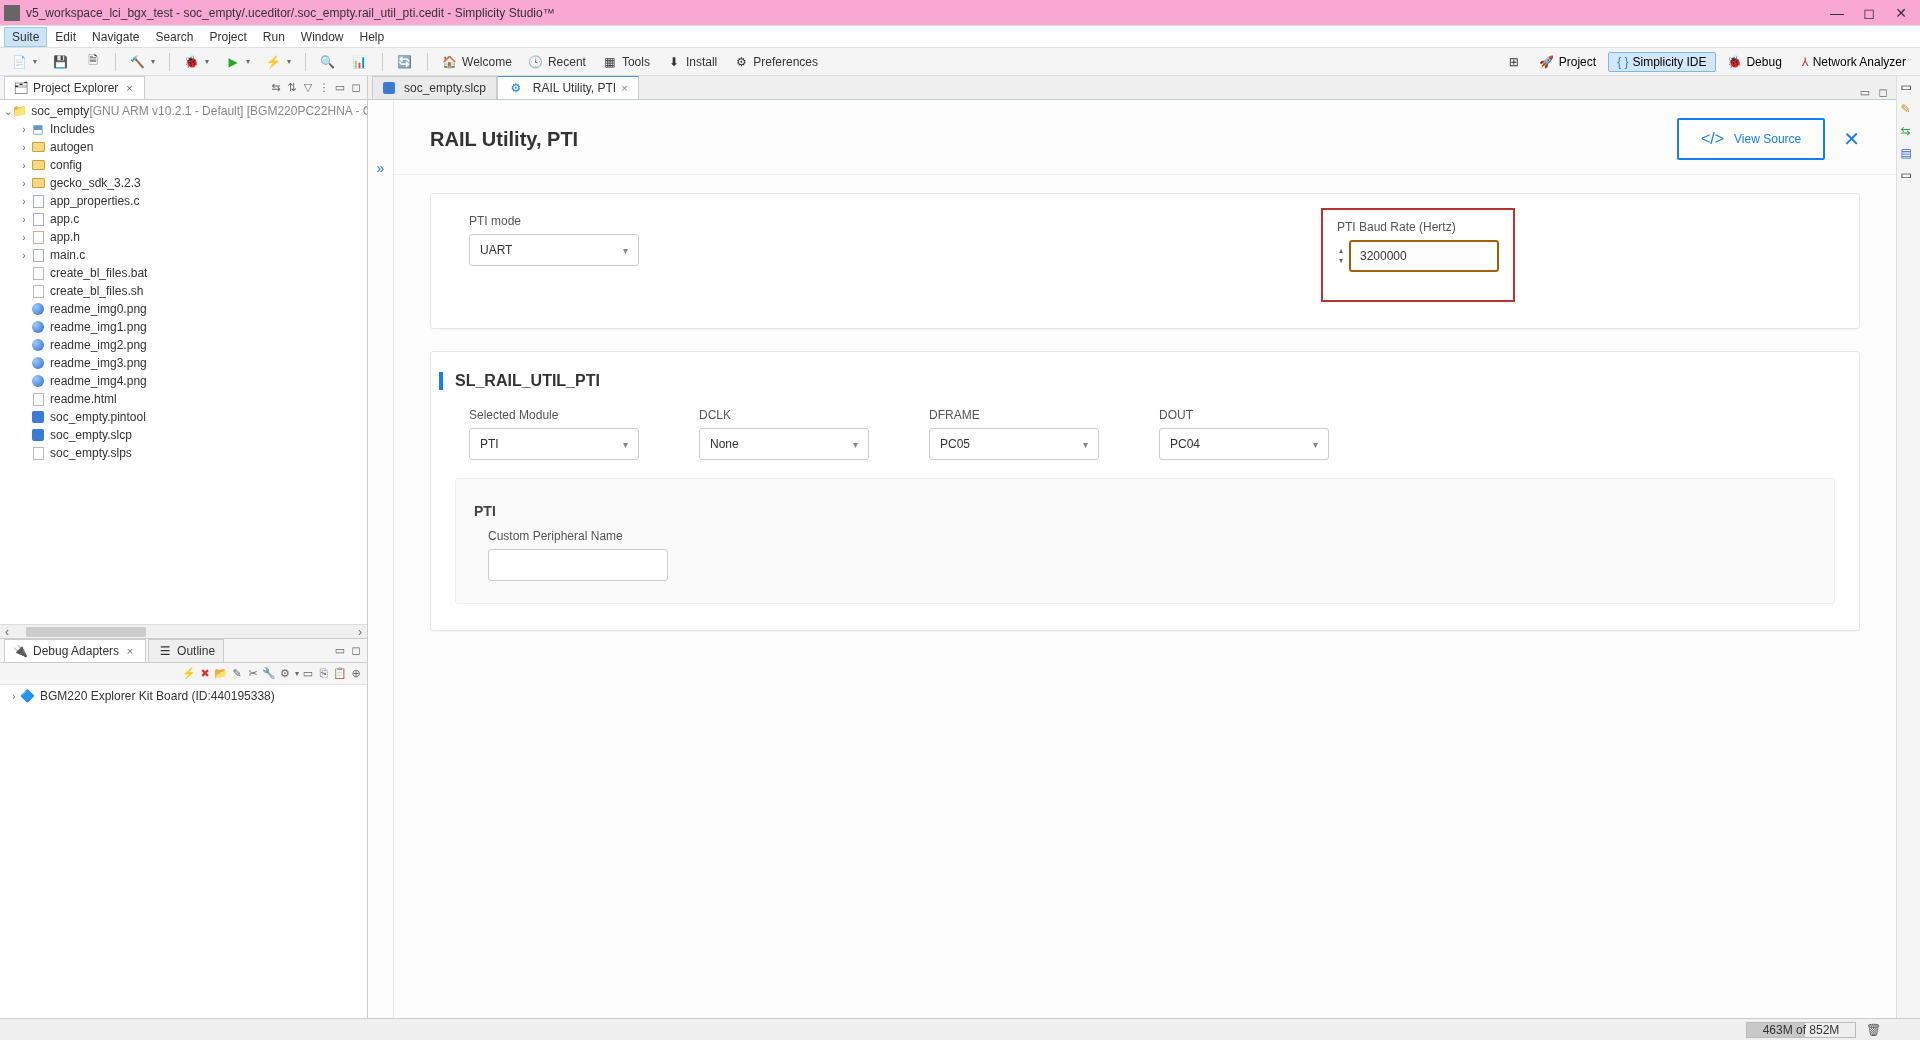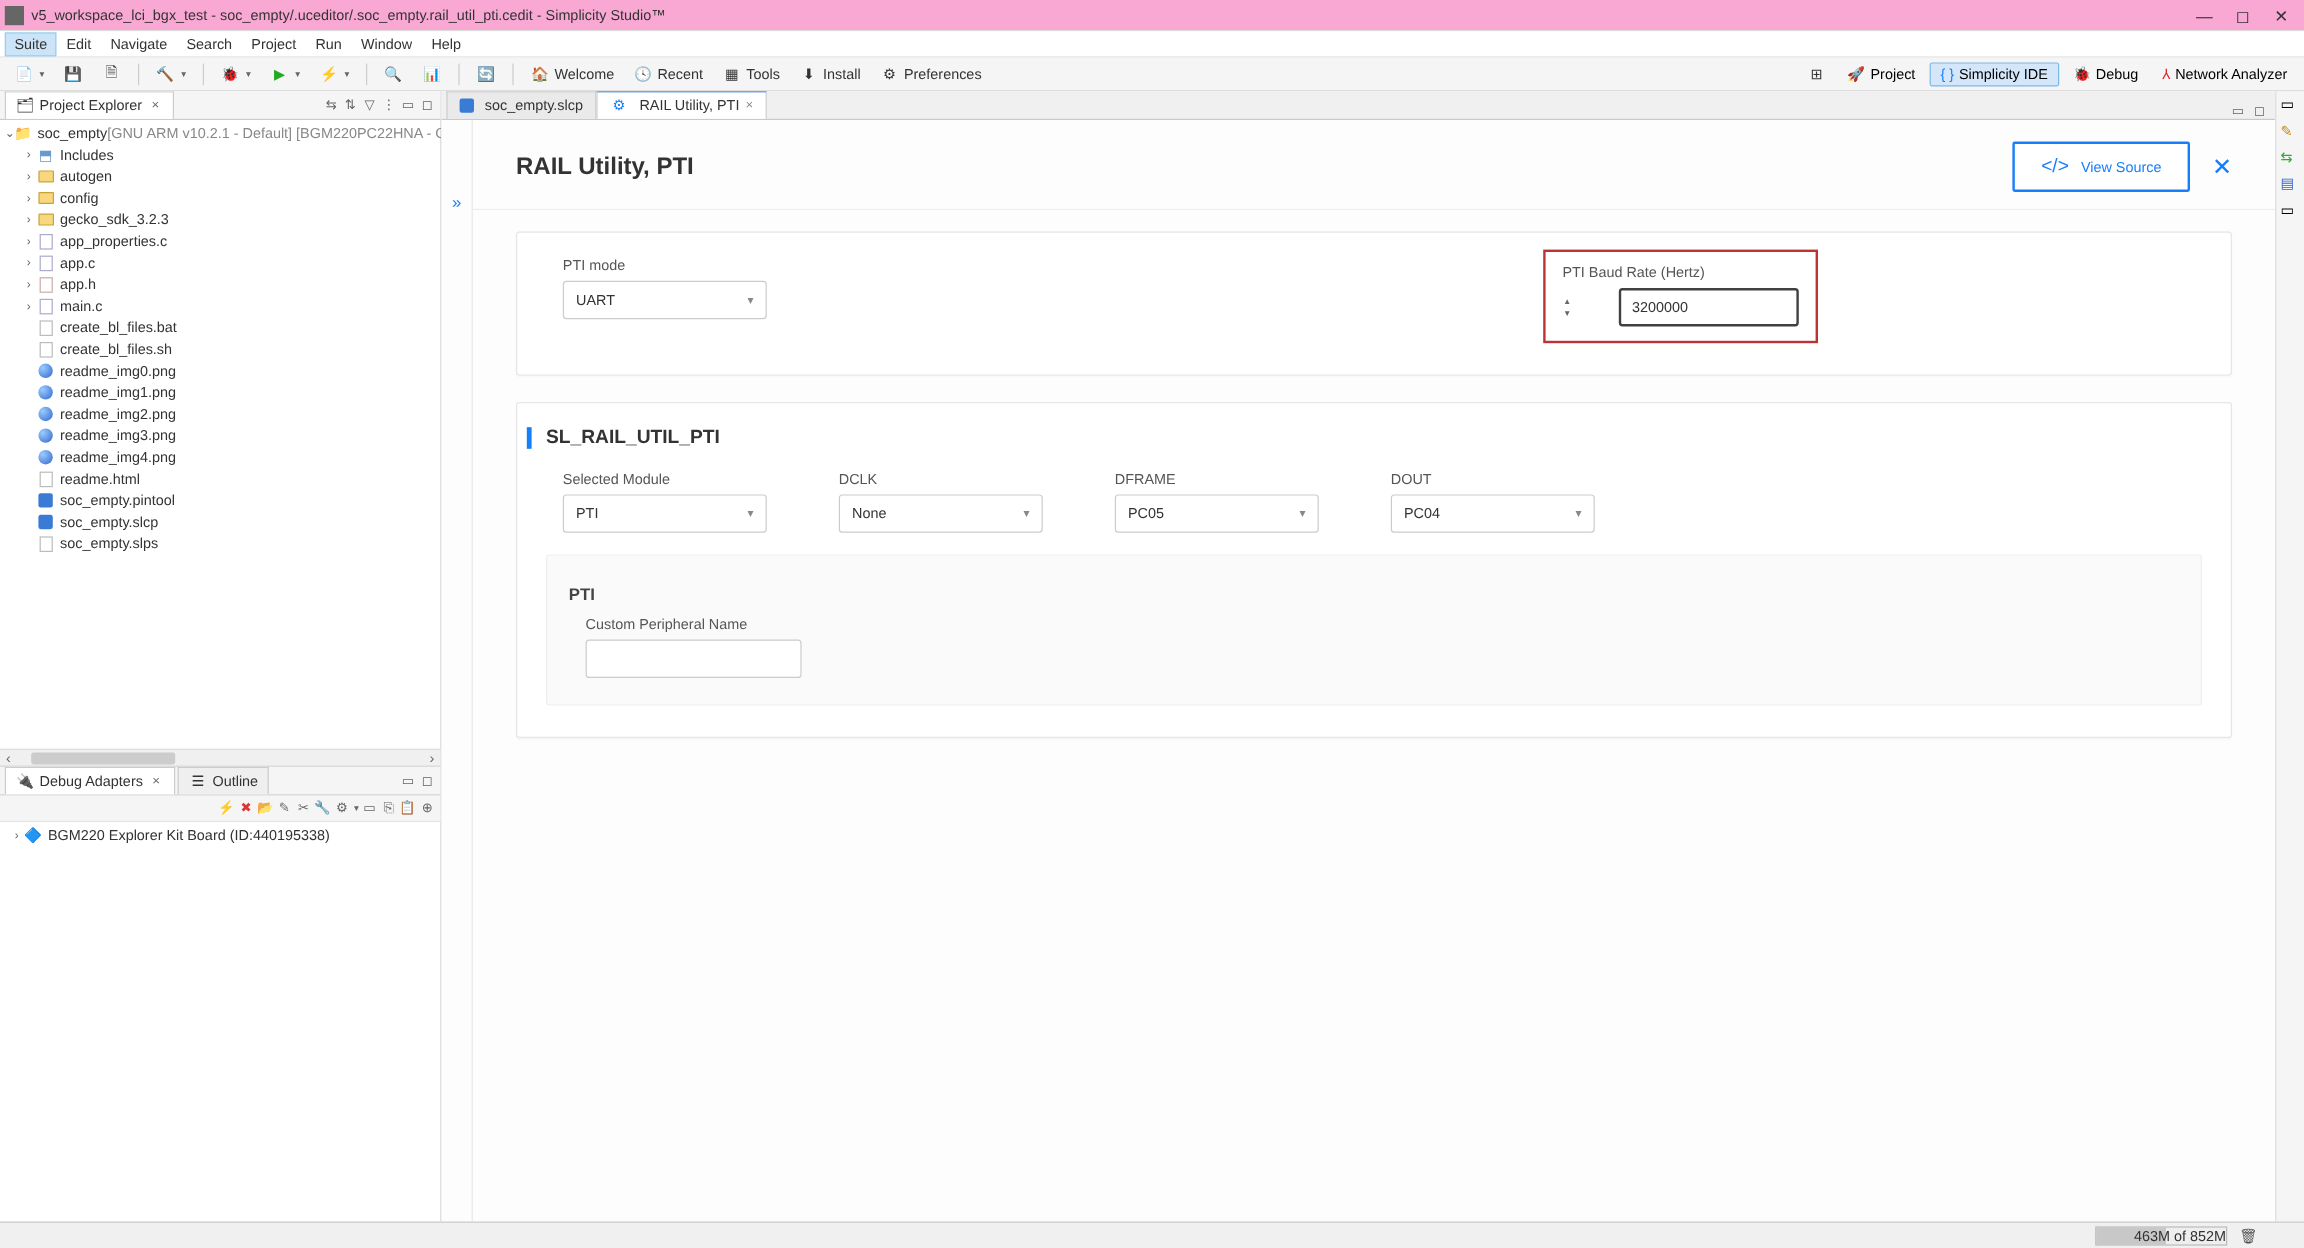--- a/index.html
+++ b/index.html
@@ -89,33 +89,33 @@
 .card { background: #fff; border: 1px solid #e6e6e6; border-radius: 3px; margin-bottom: 22px; padding: 20px 24px 26px 24px; box-shadow: 0 1px 2px rgba(0,0,0,0.03); }
 .card-title { font-size: 16px; font-weight: 600; color: #333; border-left: 4px solid #157efb; padding-left: 12px; margin-left: -16px; margin-bottom: 18px; }
 .sub-title { font-size: 14px; font-weight: 600; color: #444; margin: 10px 0 10px 14px; }
 
 .field-row { display: flex; gap: 60px; flex-wrap: wrap; padding-left: 14px; }
 .field { display: flex; flex-direction: column; gap: 6px; }
 .field-label { font-size: 12px; color: #555; }
 .select-box { width: 170px; height: 32px; border: 1px solid #ccc; border-radius: 3px; background: #fff; display: flex; align-items: center; justify-content: space-between; padding: 0 10px; color: #333; cursor: default; }
 .select-caret { color: #888; font-size: 10px; }
 .text-input { width: 150px; height: 32px; border: 1px solid #ccc; border-radius: 3px; padding: 0 10px; color: #333; background: #fff; }
-.text-input.focused { border: 2px solid #404040; padding: 0 9px; margin-left: 35px; }
+.text-input.focused { border: 2px solid #a16207; padding: 0 9px; }
 
 .spinner-wrap { display: flex; align-items: center; }
 .spinner-btns { display: flex; flex-direction: column; margin-right: 4px; }
 .spinner-btn { font-size: 8px; color: #666; line-height: 8px; cursor: default; padding: 1px 2px; }
 
-.highlight-box { border: 2px solid #b33; padding: 10px 14px 12px 14px; margin-top: -6px; }
+.highlight-box { border: 2px solid #b33; padding: 10px 14px 28px 14px; margin-top: -6px; }
 
 .sub-card { background: #fafafa; border: 1px solid #eee; border-radius: 3px; padding: 14px 18px 22px 18px; margin-top: 18px; }
 
 
 .statusbar { height: 22px; background: #f0f0f0; border-top: 1px solid #ccc; display: flex; align-items: center; justify-content: flex-end; padding: 0 10px; gap: 10px; color: #555; }
-.mem-bar { width: 110px; height: 16px; border: 1px solid #bbb; background: linear-gradient(to right, #c8c8c8 0%, #c8c8c8 54%, #eee 54%, #eee 100%); display: flex; align-items: center; justify-content: flex-end; font-size: 11px; color: #333; }
+.mem-bar { width: 110px; height: 16px; border: 1px solid #bbb; background: linear-gradient(to right, #c8c8c8 0%, #c8c8c8 54%, #eee 54%, #eee 100%); display: flex; align-items: center; justify-content: center; font-size: 11px; color: #333; }
 .trash-icon { width: 14px; height: 14px; }
 </style>
 </head>
 <body>
 
 <div class="titlebar">
   <div class="app-icon"></div>
   <div class="title-text">v5_workspace_lci_bgx_test - soc_empty/.uceditor/.soc_empty.rail_util_pti.cedit - Simplicity Studio™</div>
   <div class="win-btns">
     <div class="win-btn">—</div>

